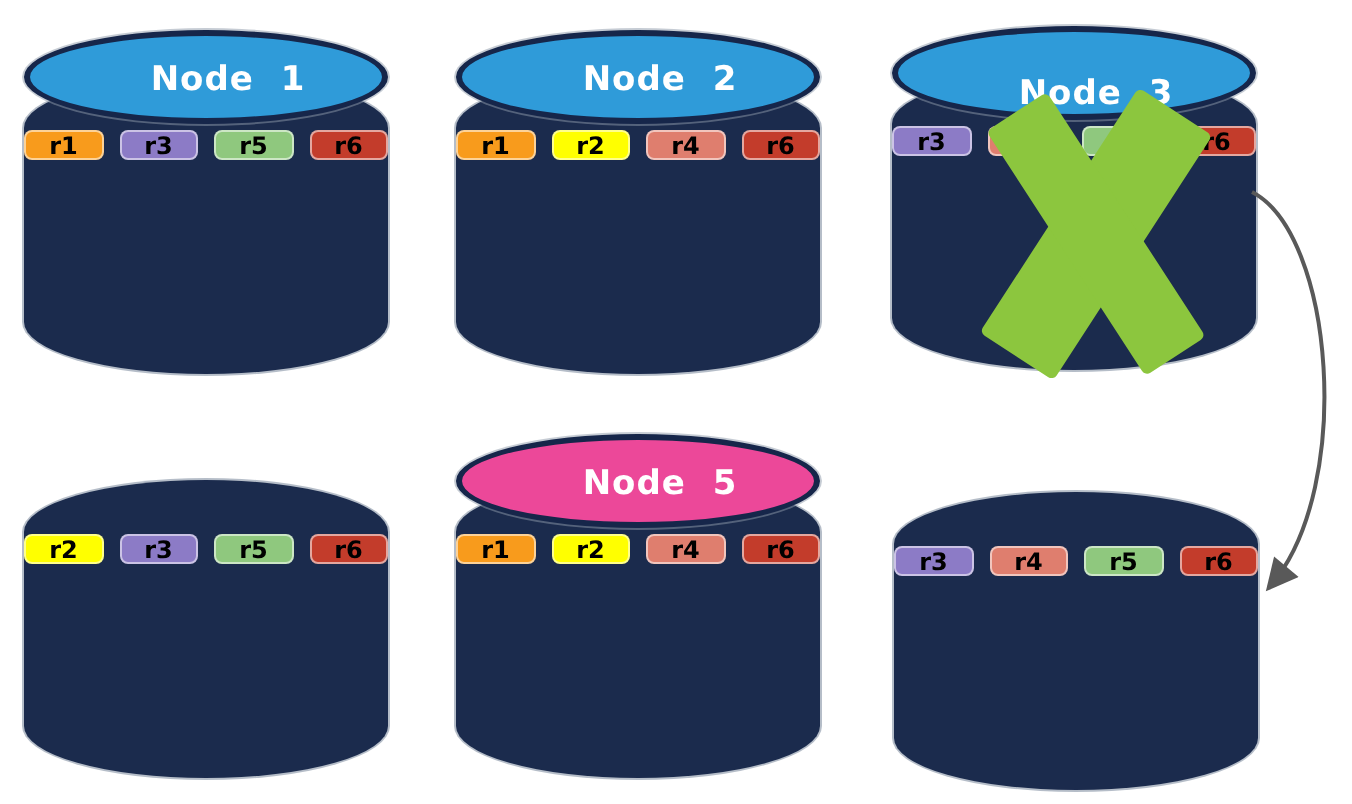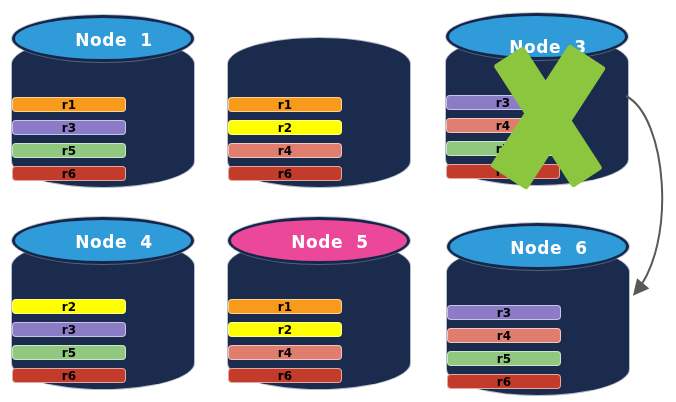--- a/index.html
+++ b/index.html
@@ -58,25 +58,24 @@
     word-spacing: 7px;
     padding-top: 2px;
     margin-left: 22px;
   }
 
   .bars {
     position: absolute;
     top: 50px; left: 0;
     width: 100%;
     display: flex;
-    flex-direction: column;
+    flex-direction: row;
     align-items: flex-start;
     gap: 8px;
     z-index: 3;
-    margin-top: 32px;
   }
   .bar {
     width: 114px;
     height: 15px;
     box-sizing: border-box;
     border-radius: 4px;
     border: 1px solid rgba(255,255,255,0.55);
     display: flex;
     align-items: center;
     justify-content: center;
@@ -131,20 +130,23 @@
   </div>
 
   <div class="node n2">
     <div class="cyl-body" style="background-color: rgb(27, 43, 77);"></div>
     <div class="bars">
       <div class="bar" style="background-color: rgb(248, 155, 28);">r1</div>
       <div class="bar" style="background-color: rgb(255, 255, 0);">r2</div>
       <div class="bar" style="background-color: rgb(223, 126, 110);">r4</div>
       <div class="bar" style="background-color: rgb(195, 60, 43);">r6</div>
     </div>
+    <div class="cyl-top" style="background-color: rgb(47, 155, 217);">
+      <span class="node-title">Node 2</span>
+    </div>
   </div>
 
   <div class="node n3">
     <div class="cyl-body" style="background-color: rgb(27, 43, 77);"></div>
     <div class="bars">
       <div class="bar" style="background-color: rgb(140, 123, 198);">r3</div>
       <div class="bar" style="background-color: rgb(223, 126, 110);">r4</div>
       <div class="bar" style="background-color: rgb(143, 200, 126);">r5</div>
       <div class="bar" style="background-color: rgb(195, 60, 43);">r6</div>
     </div>
@@ -158,23 +160,20 @@
   </div>
 
   <div class="node n4">
     <div class="cyl-body" style="background-color: rgb(27, 43, 77);"></div>
     <div class="bars">
       <div class="bar" style="background-color: rgb(255, 255, 0);">r2</div>
       <div class="bar" style="background-color: rgb(140, 123, 198);">r3</div>
       <div class="bar" style="background-color: rgb(143, 200, 126);">r5</div>
       <div class="bar" style="background-color: rgb(195, 60, 43);">r6</div>
     </div>
-    <div class="cyl-top" style="background-color: rgb(47, 155, 217);">
-      <span class="node-title">Node 4</span>
-    </div>
   </div>
 
   <div class="node n5">
     <div class="cyl-body" style="background-color: rgb(27, 43, 77);"></div>
     <div class="bars">
       <div class="bar" style="background-color: rgb(248, 155, 28);">r1</div>
       <div class="bar" style="background-color: rgb(255, 255, 0);">r2</div>
       <div class="bar" style="background-color: rgb(223, 126, 110);">r4</div>
       <div class="bar" style="background-color: rgb(195, 60, 43);">r6</div>
     </div>
@@ -183,23 +182,20 @@
     </div>
   </div>
 
   <div class="node n6">
     <div class="cyl-body" style="background-color: rgb(27, 43, 77);"></div>
     <div class="bars">
       <div class="bar" style="background-color: rgb(140, 123, 198);">r3</div>
       <div class="bar" style="background-color: rgb(223, 126, 110);">r4</div>
       <div class="bar" style="background-color: rgb(143, 200, 126);">r5</div>
       <div class="bar" style="background-color: rgb(195, 60, 43);">r6</div>
-    </div>
-    <div class="cyl-top" style="background-color: rgb(47, 155, 217);">
-      <span class="node-title">Node 6</span>
     </div>
   </div>
 
   <svg class="arrow-svg" viewBox="0 0 676 402" xmlns="http://www.w3.org/2000/svg">
     <defs>
       <marker id="ah" viewBox="0 0 10 10" refX="7" refY="5" markerWidth="9" markerHeight="8" orient="auto-start-reverse">
         <path d="M0,0 L10,5 L0,10 z" fill="#595959"></path>
       </marker>
     </defs>
     <path d="M 626 96 C 667 117, 677 243, 636 292" fill="none" stroke-width="2" marker-end="url(#ah)" stroke="#595959"></path>

